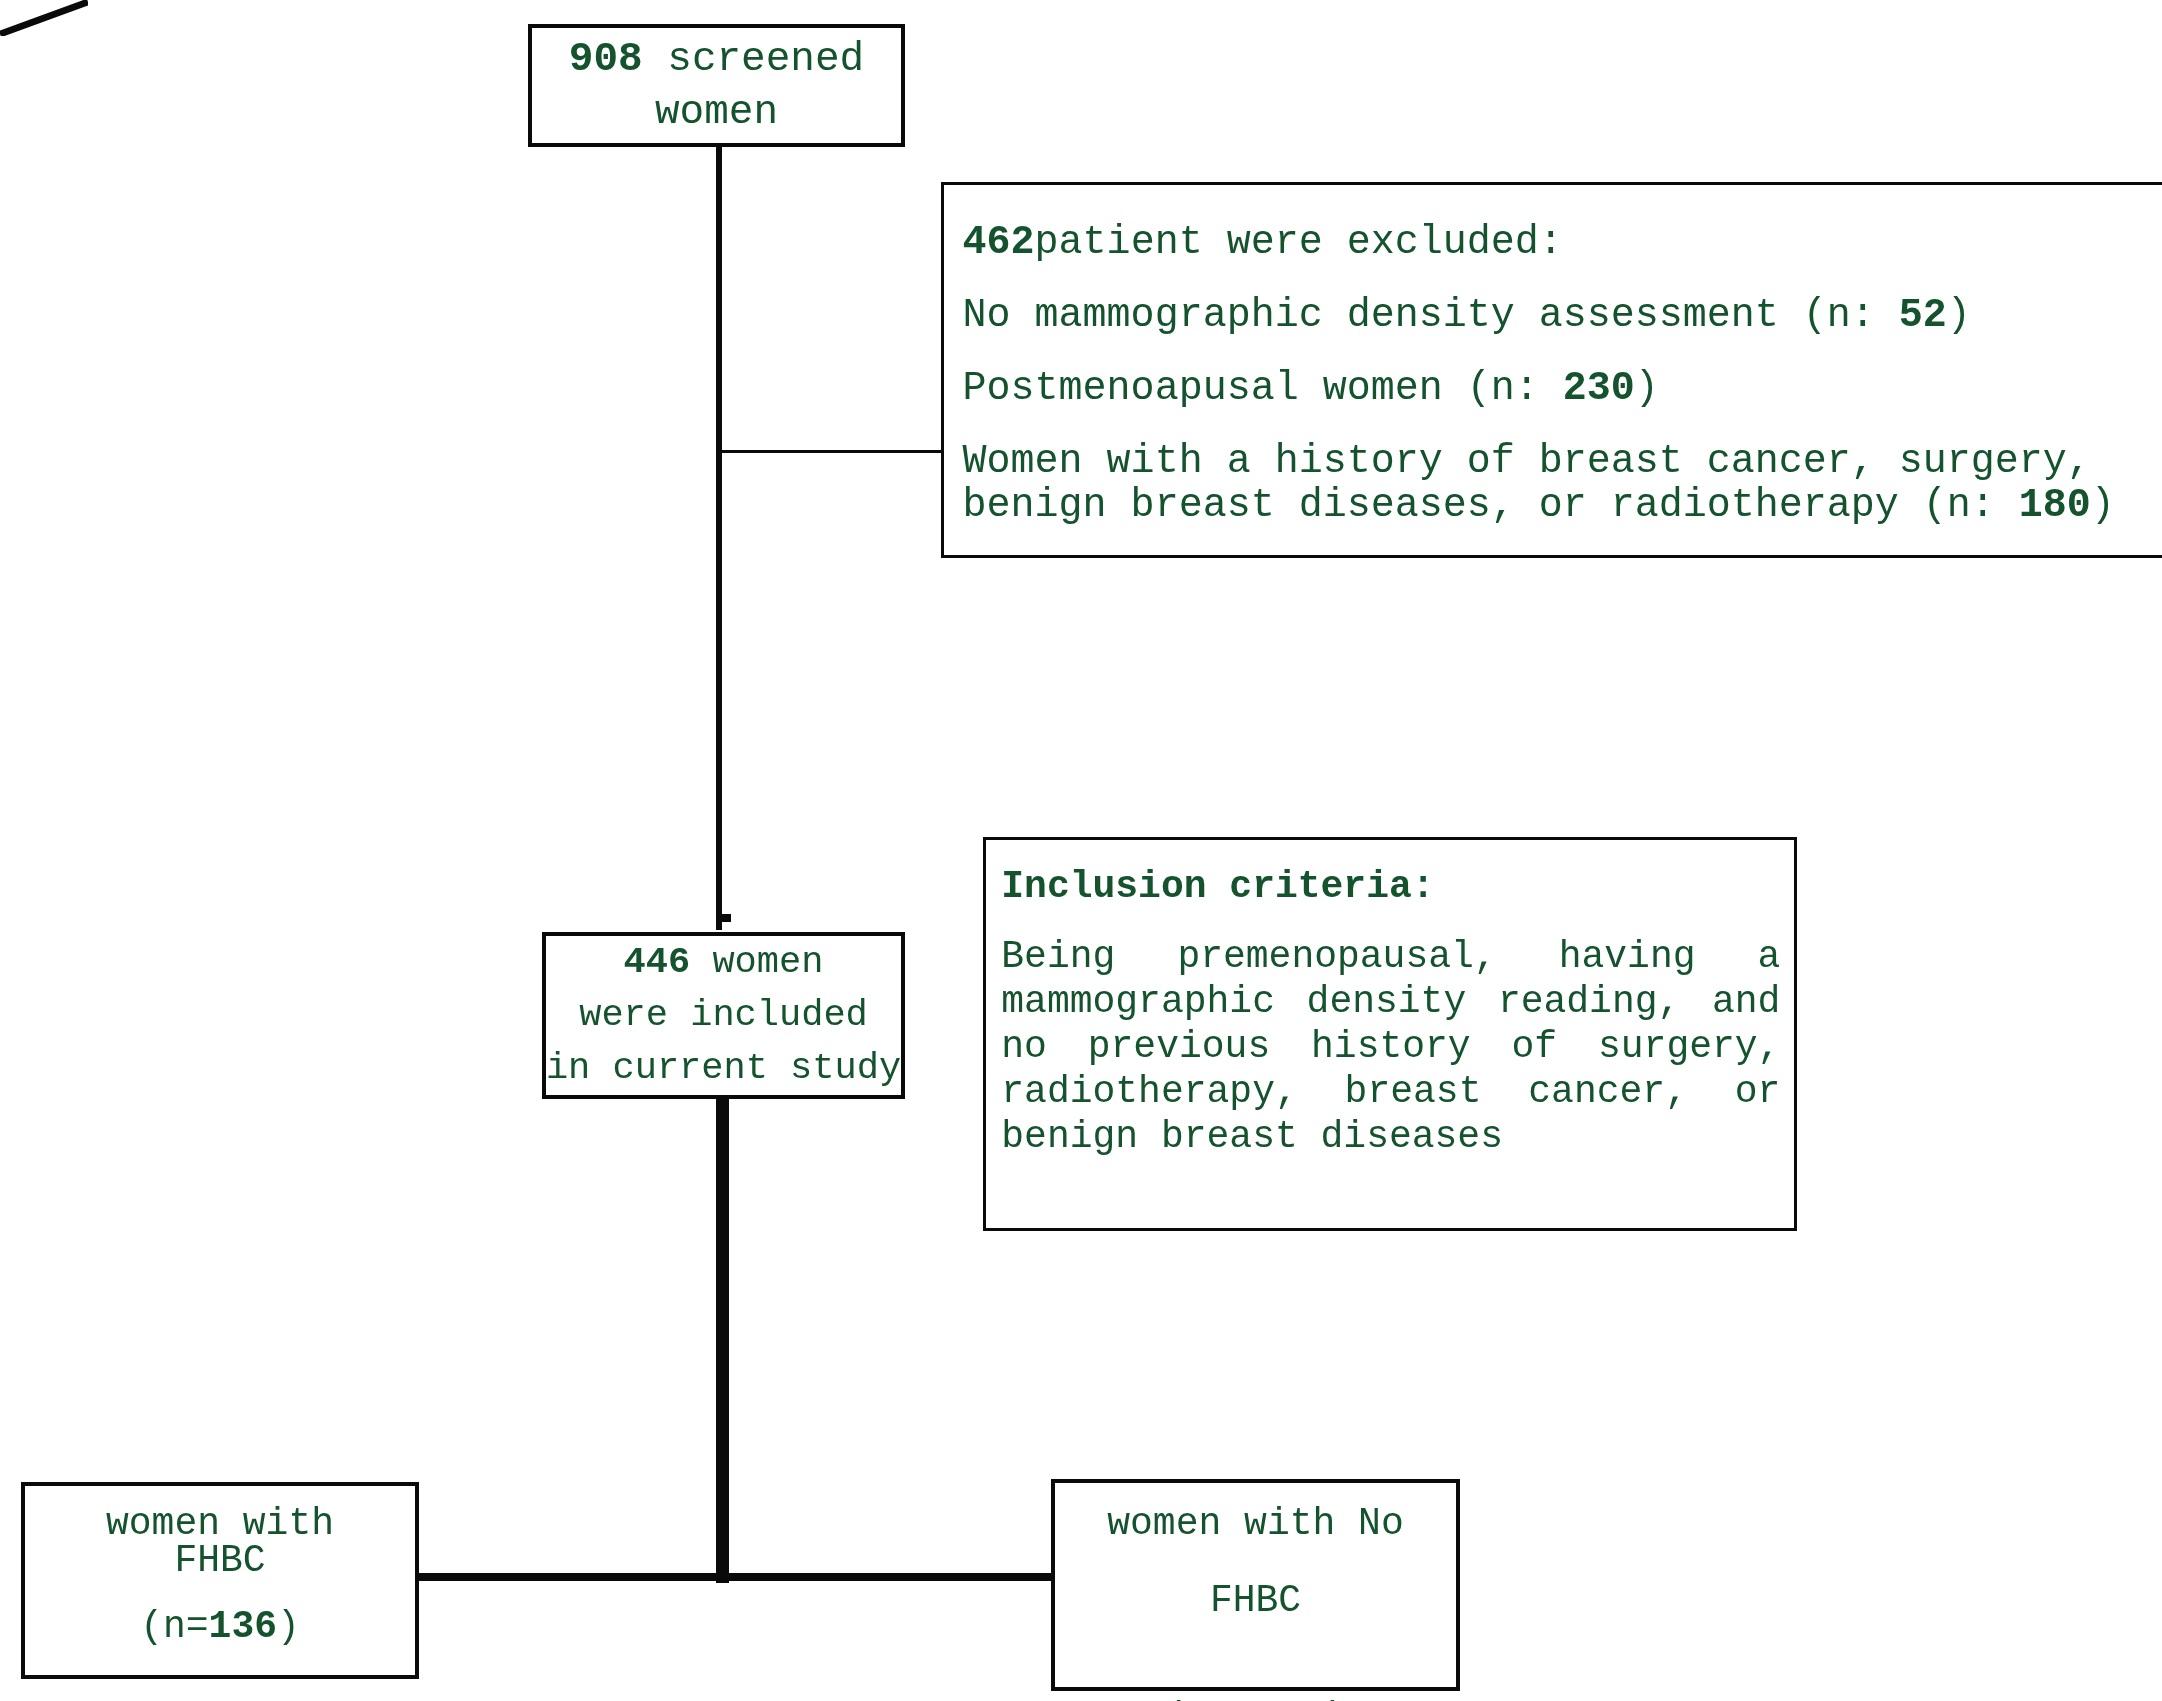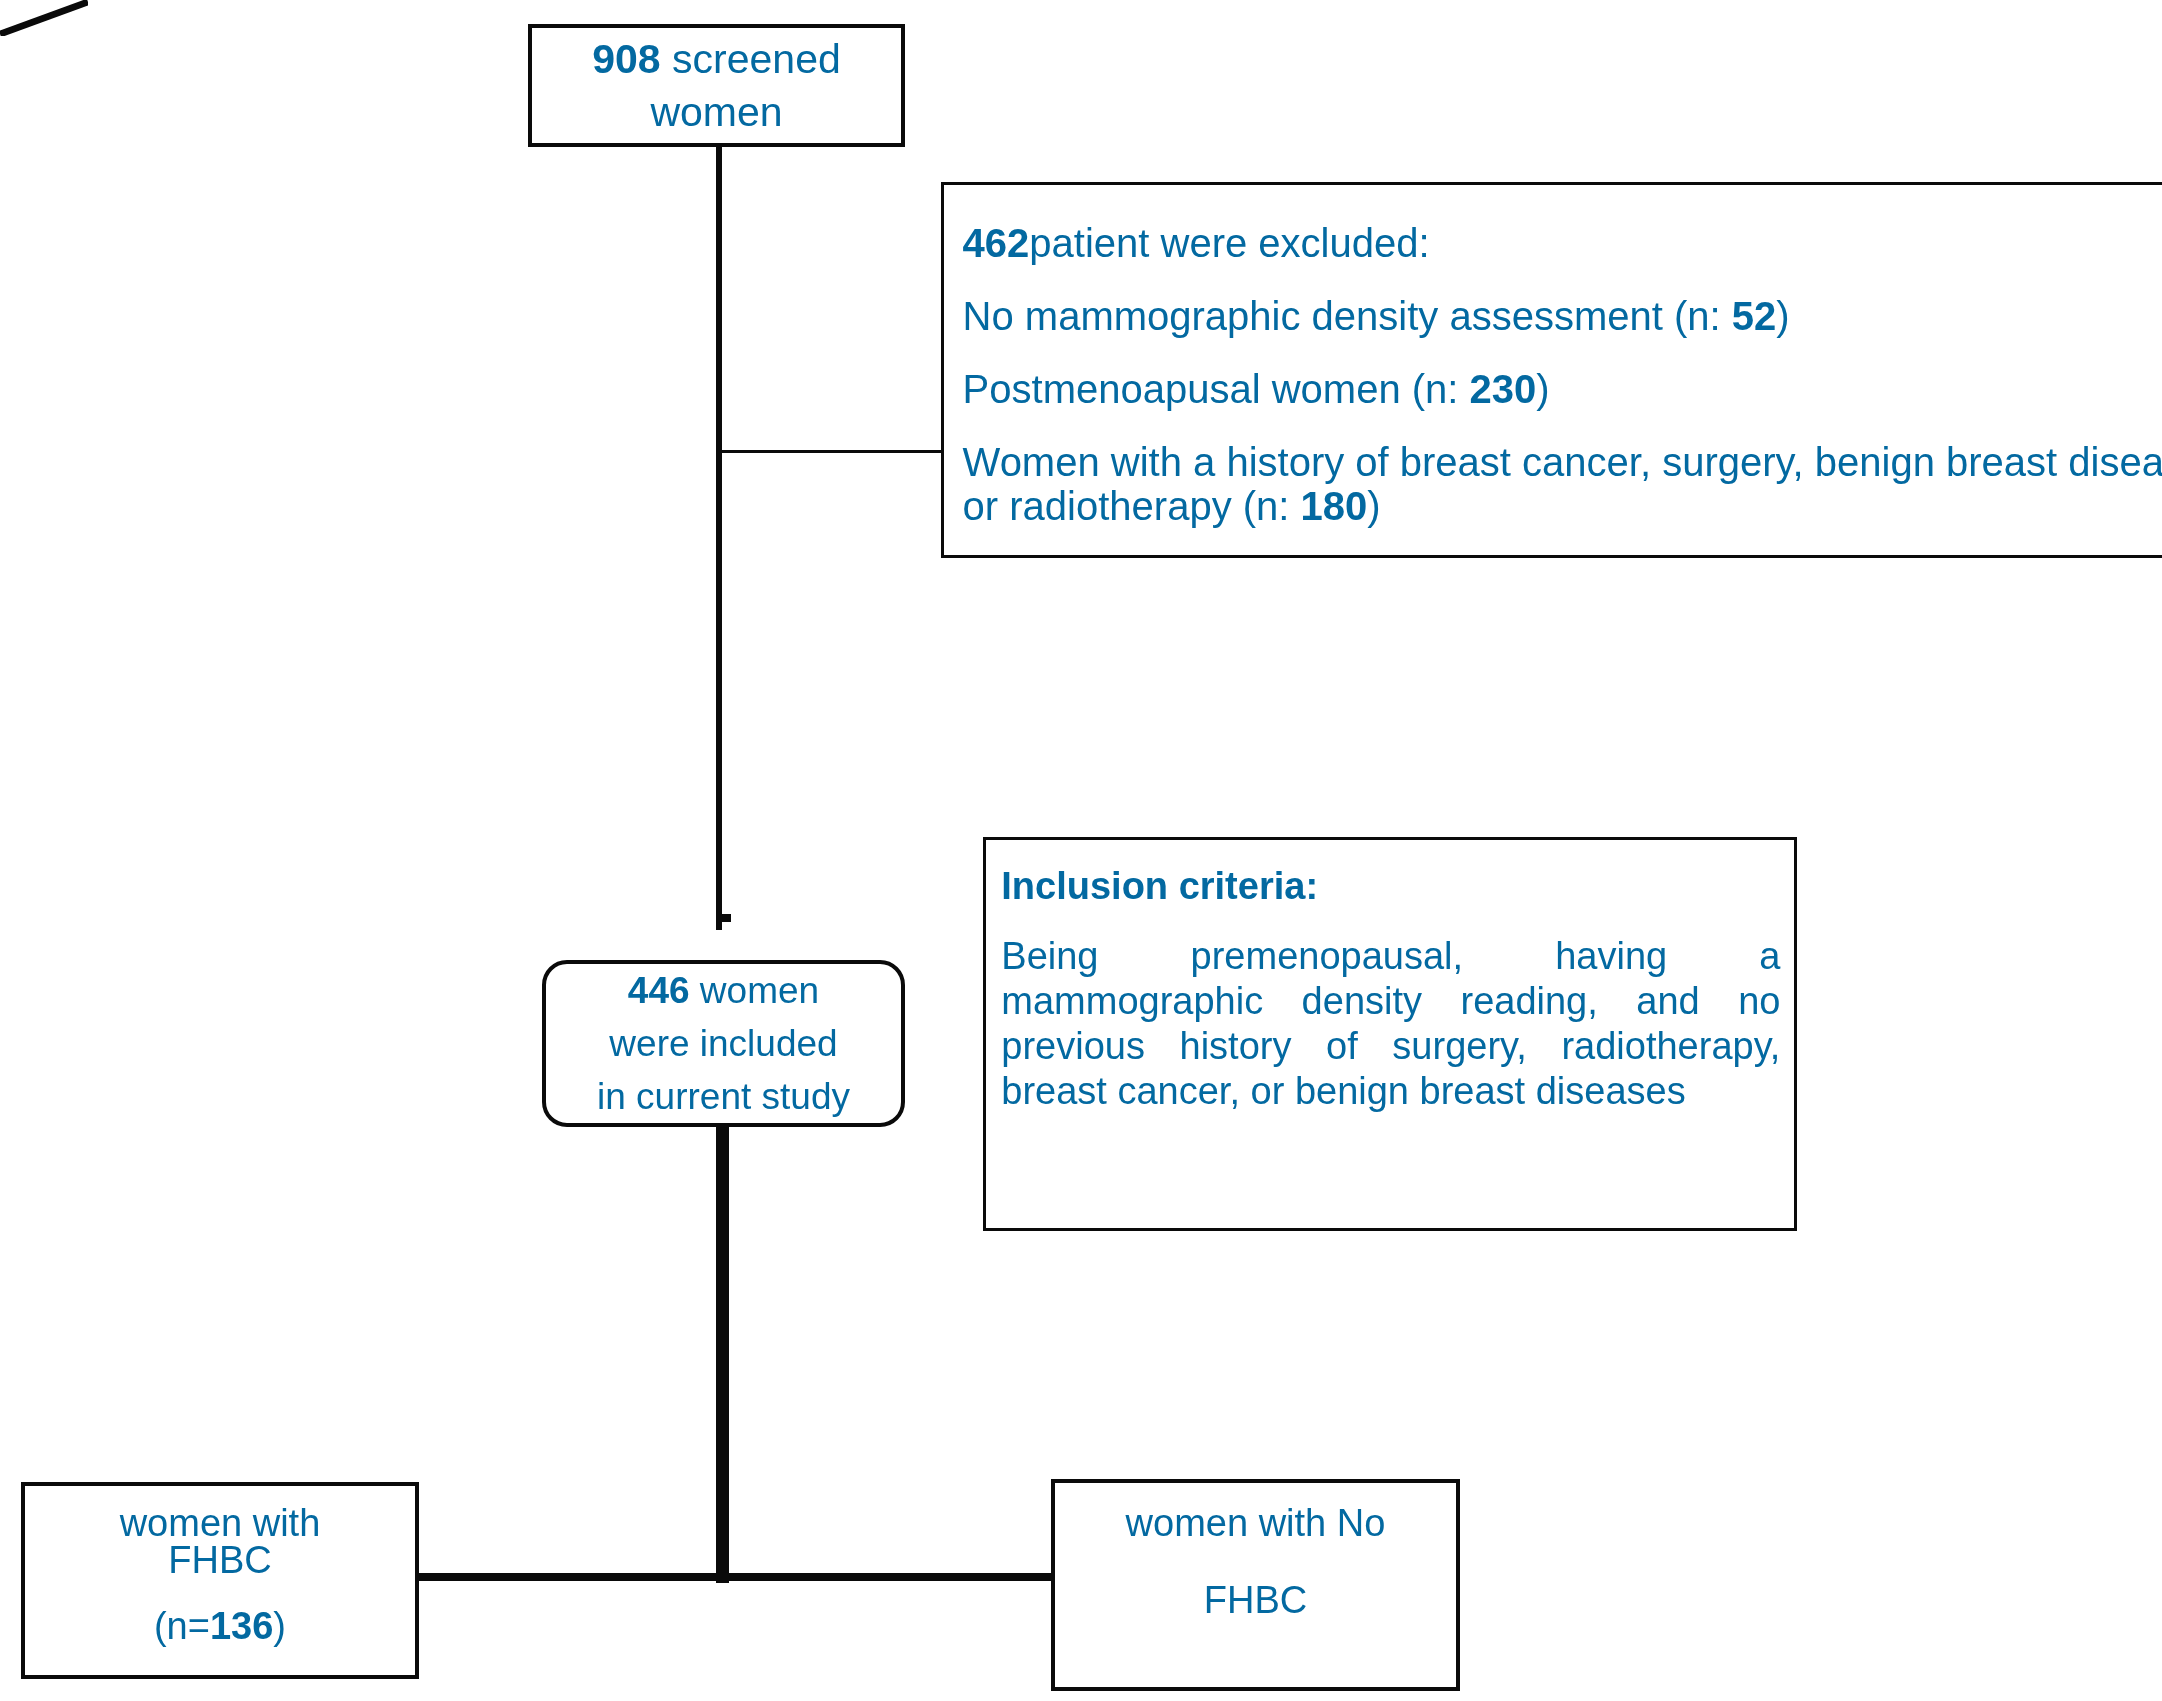--- a/index.html
+++ b/index.html
@@ -5,22 +5,22 @@
   html, body {
     margin: 0;
     padding: 0;
     background: #ffffff;
   }
   #canvas {
     position: relative;
     width: 2163px;
     height: 1702px;
     background: #ffffff;
-    font-family: Liberation Sans, sans-serif;
-    color: #0369a1;
+    font-family: Liberation Mono, monospace;
+    color: #14532d;
     overflow: hidden;
   }
 
   
   .node {
     position: absolute;
     box-sizing: border-box;
     border: 4.2px solid #0a0a0a;
     background: #ffffff;
     display: flex;
@@ -53,22 +53,22 @@
     left: 983px; top: 837px; width: 814px; height: 394px;
     border-width: 3.4px;
     padding: 24px 13.6px 17px 15.3px;
     justify-content: flex-start;
     font-size: 38px; line-height: 45px;
   }
   #node-inclusion .heading { font-weight: bold; margin-bottom: 25.4px; }
   #node-inclusion .body { text-align: justify; white-space: normal; }
 
   #node-included {
-    left: 542px; top: 960px; width: 363px; height: 167px;
-    font-size: 37px; line-height: 53px; border-radius: 25px;
+    left: 542px; top: 932px; width: 363px; height: 167px;
+    font-size: 37px; line-height: 53px;
   }
 
   #node-fhbc {
     left: 21px; top: 1482px; width: 398px; height: 197px;
     font-size: 38px; line-height: 37px;
     justify-content: flex-start;
     padding-top: 18.6px;
   }
   #node-fhbc .gap { height: 29px; }
 

